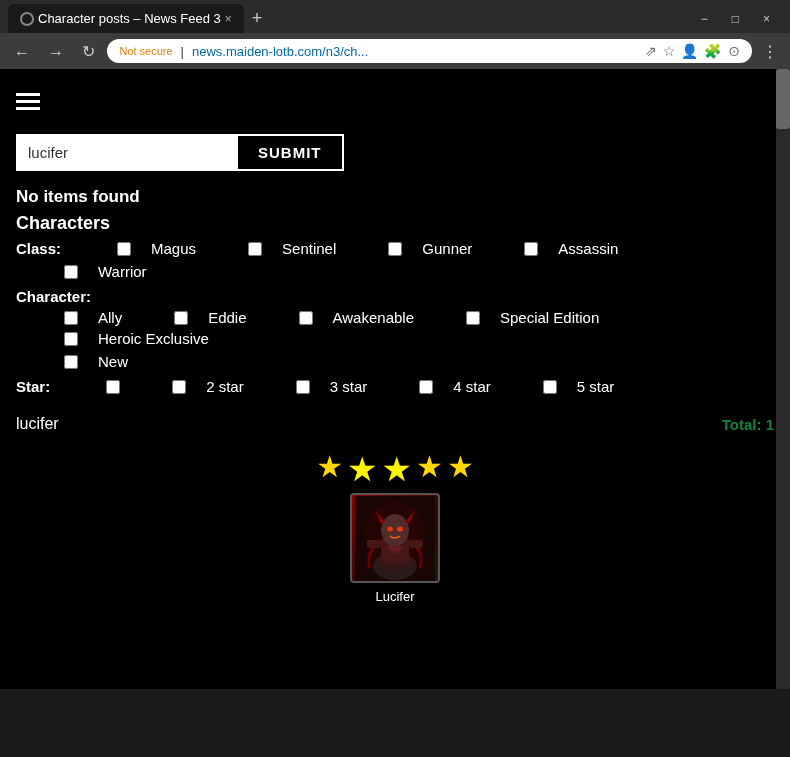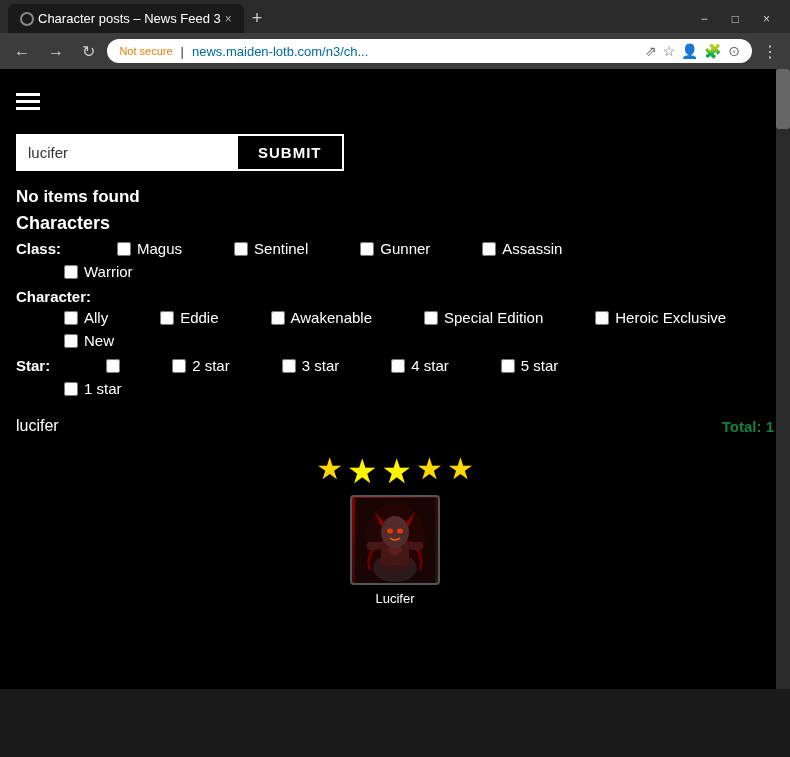--- a/index.html
+++ b/index.html
@@ -201,21 +201,21 @@
     }
 
     .filter-label {
       font-weight: bold;
       margin-right: 4px;
     }
 
     .filter-item {
       display: flex;
       align-items: center;
-      gap: 6px;
+      gap: 20px;
       padding-left: 48px;
     }
 
     .filter-item input[type="checkbox"] {
       width: 14px;
       height: 14px;
       cursor: pointer;
     }
 
     .character-section-label {
@@ -424,26 +424,20 @@
     </label>
     <label class="filter-item">
       <input type="checkbox" style="">
       <span>4 star</span>
     </label>
     <label class="filter-item">
       <input type="checkbox" style="">
       <span>5 star</span>
     </label>
   </div>
-  <div class="filter-row">
-    <label class="filter-item">
-      <input type="checkbox" style="">
-      <span>1 star</span>
-    </label>
-  </div>
 
   <div class="results-row">
     <span class="results-name">lucifer</span>
     <span class="results-total">Total: 1</span>
   </div>
 
   <div class="character-card">
     <div class="stars-row">
       <span class="star star-gold">★</span>
       <span class="star star-bright" style="color:#FFF500; font-size:34px;">★</span>

